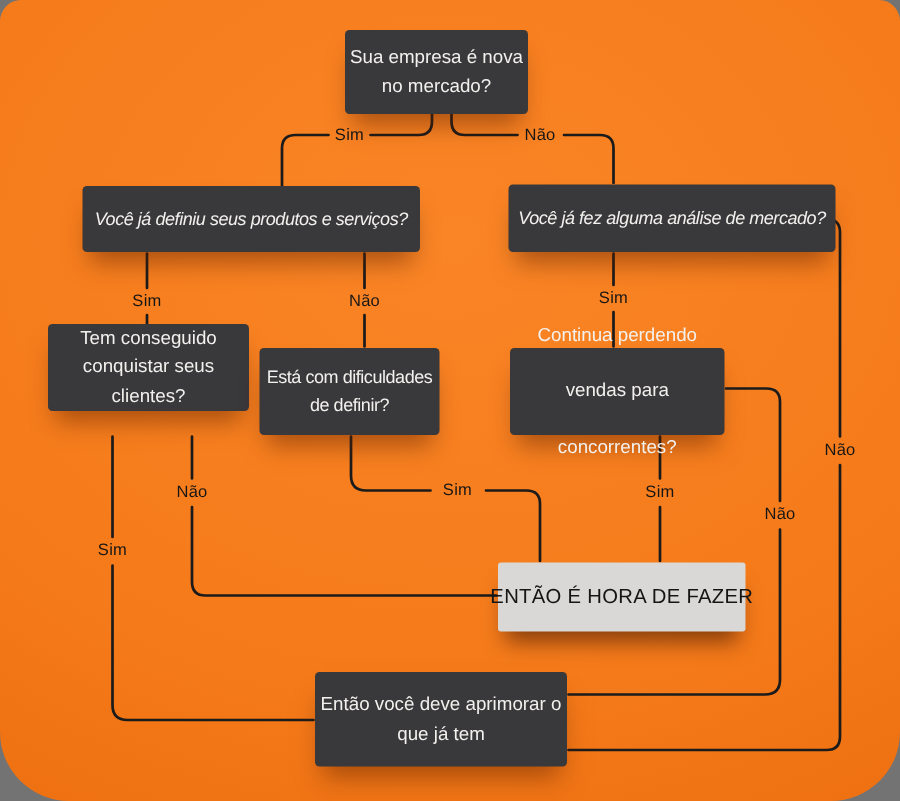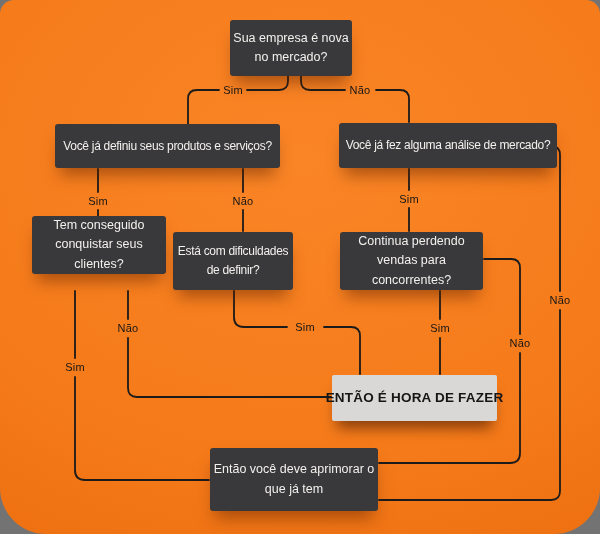--- a/index.html
+++ b/index.html
@@ -15,30 +15,30 @@
   }
   .wires{position:absolute;left:0;top:0;width:600px;height:534px;}
   .wires path{fill:none;stroke:#1b1b1b;stroke-width:1.8;stroke-linecap:round;}
   .node{
     position:absolute;display:flex;flex-direction:column;align-items:center;justify-content:center;
     text-align:center;background:#39383b;color:#f3f1ee;border-radius:3px;
     font-size:12.5px;line-height:1.55;
     box-shadow:0 12px 16px -5px rgba(93,33,0,0.5);
   }
   .node span{display:block;white-space:nowrap;}
-  .oneline{font-size:12px;letter-spacing:-0.3px;}
+  .oneline{font-size:12px;letter-spacing:-0.3px;font-style:italic;}
   #node-a{left:230px;top:20px;width:122px;height:56px;}
   #node-b{left:55px;top:124px;width:225px;height:44px;}
   #node-c{left:302px;top:123px;width:218px;height:45px;margin-left:37px;}
   #node-d{left:32px;top:216px;width:134px;height:58px;}
   #node-e{left:173px;top:232px;width:120px;height:58px;font-size:12px;letter-spacing:-0.3px;}
-  #node-f{left:340px;top:232px;width:143px;height:58px;}
+  #node-f{left:340px;top:232px;width:143px;height:58px;gap:18px;}
   #node-g{
     left:332px;top:375px;width:165px;height:46px;
-    background:#d9d8d6;color:#151515;font-weight:bold;font-size:13.5px;letter-spacing:.2px;
+    background:#d9d8d6;color:#151515;font-weight:normal;font-size:13.5px;letter-spacing:.2px;
     border-radius:2px;box-shadow:0 12px 14px -5px rgba(45,12,0,0.55);
   }
   #node-h{left:210px;top:448px;width:168px;height:63px;}
   .lbl{
     position:absolute;transform:translate(-50%,-50%);
     font-weight:normal;font-size:11px;color:#161616;letter-spacing:.2px;white-space:nowrap;
   }
   .lbl-1{left:233px;top:90px;}
   .lbl-2{left:360px;top:90px;}
   .lbl-3{left:98px;top:201px;}

